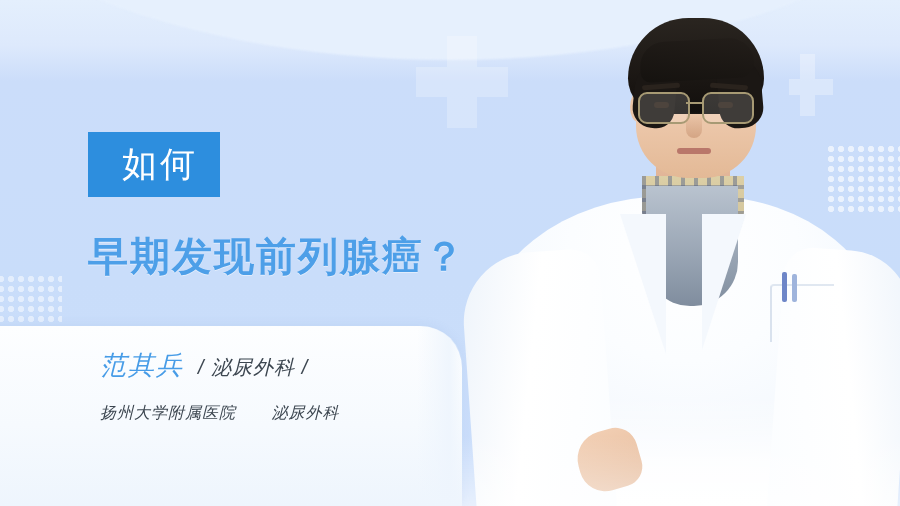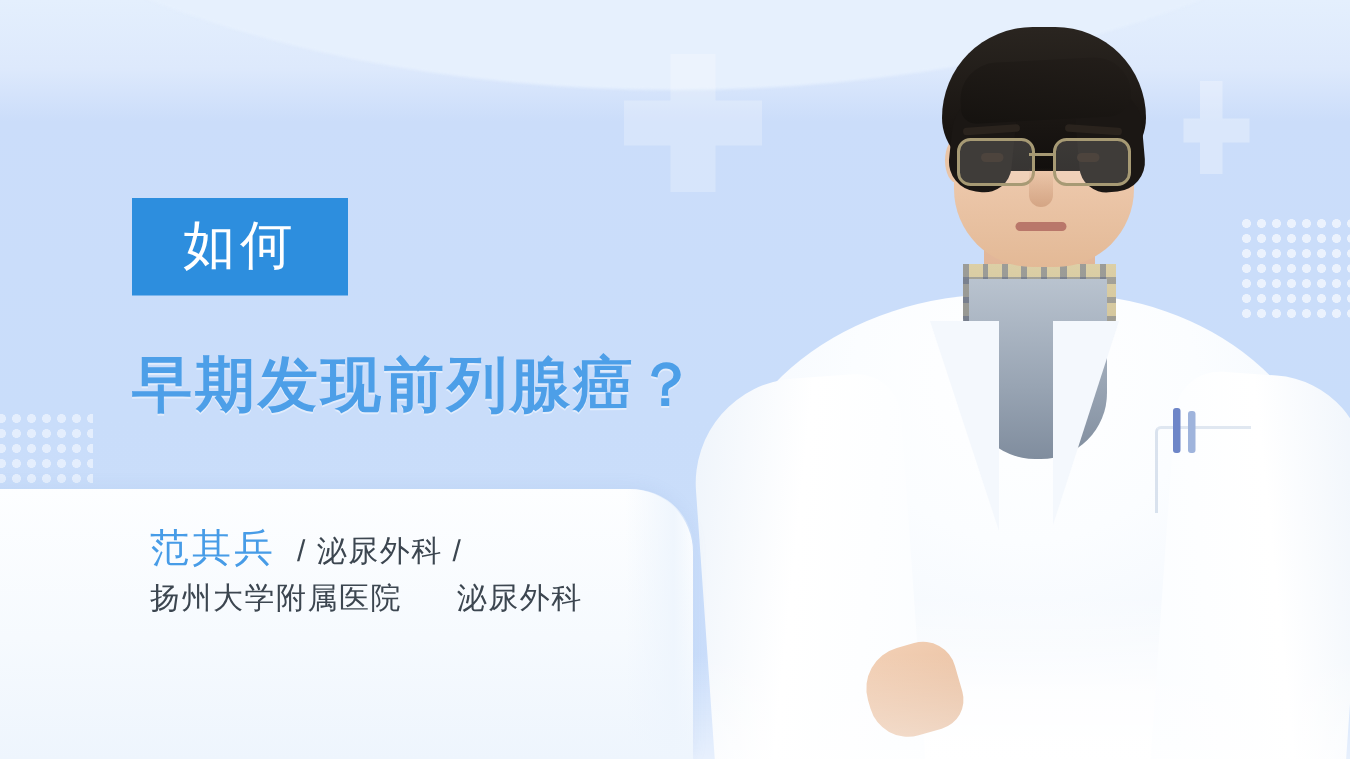--- a/index.html
+++ b/index.html
@@ -33,44 +33,44 @@
   .dots{position:absolute;
     background-image:radial-gradient(#ffffff 41%,transparent 43%);
     background-size:10px 10px;opacity:.55;}
   .dots-left{left:-4px;top:274px;width:66px;height:54px;opacity:.5;}
   .dots-right{left:826px;top:144px;width:78px;height:72px;opacity:.62;}
   
   .headline{position:absolute;left:88px;top:132px;}
   .badge{
     display:inline-block;background:#2d8ede;color:#ffffff;
     font-size:35px;line-height:1;letter-spacing:3px;
-    padding:14px 34px 16px 34px;
+    padding:14px 22px 16px 34px;
   }
   .question{
     margin-top:32px;color:#4d9fe8;font-size:40px;font-weight:bold;
     letter-spacing:2px;white-space:nowrap;
     text-shadow:0 1px 0 rgba(255,255,255,.45);
   }
   
   .info-card{
     position:absolute;left:-30px;top:326px;width:492px;height:180px;
     background:linear-gradient(180deg,#fdfeff 0%,#f6fafe 55%,#eef5fd 100%);
     border-radius:0 42px 0 0;
     box-shadow:0 -2px 10px rgba(120,160,210,.10);
   }
   .info-card::after{
     content:"";position:absolute;right:-1px;top:0;width:46px;height:100%;
     background:linear-gradient(90deg,rgba(238,245,253,0) 0%,rgba(238,245,253,.9) 70%,rgba(215,231,250,.0) 100%);
     border-radius:0 42px 0 0;pointer-events:none;
   }
-  .info-inner{position:absolute;left:130px;top:22px;}
+  .info-inner{position:absolute;left:130px;top:22px;font-style:italic;}
   .line1{display:flex;align-items:baseline;white-space:nowrap;}
   .doc-name{color:#479ce7;font-size:26px;letter-spacing:2px;}
   .doc-title{color:#3c4650;font-size:20px;margin-left:14px;letter-spacing:1px;}
-  .line2{margin-top:2px;color:#3c4650;font-size:20px;letter-spacing:1px;white-space:nowrap;}
+  .line2{margin-top:20px;color:#3c4650;font-size:16px;letter-spacing:1px;white-space:nowrap;}
   .hospital{}
   .dept{margin-left:30px;}
   
   .doctor{position:absolute;left:470px;top:0;width:430px;height:506px;}
   .d-coat{
     position:absolute;left:8px;top:196px;width:410px;height:320px;
     background:
       radial-gradient(ellipse 58% 70% at 50% 18%,#ffffff 0%,#fbfdff 48%,#f2f7fd 100%);
     border-radius:190px 180px 0 0 / 150px 150px 0 0;
     box-shadow:inset 0 -40px 60px -20px #ffffff;

